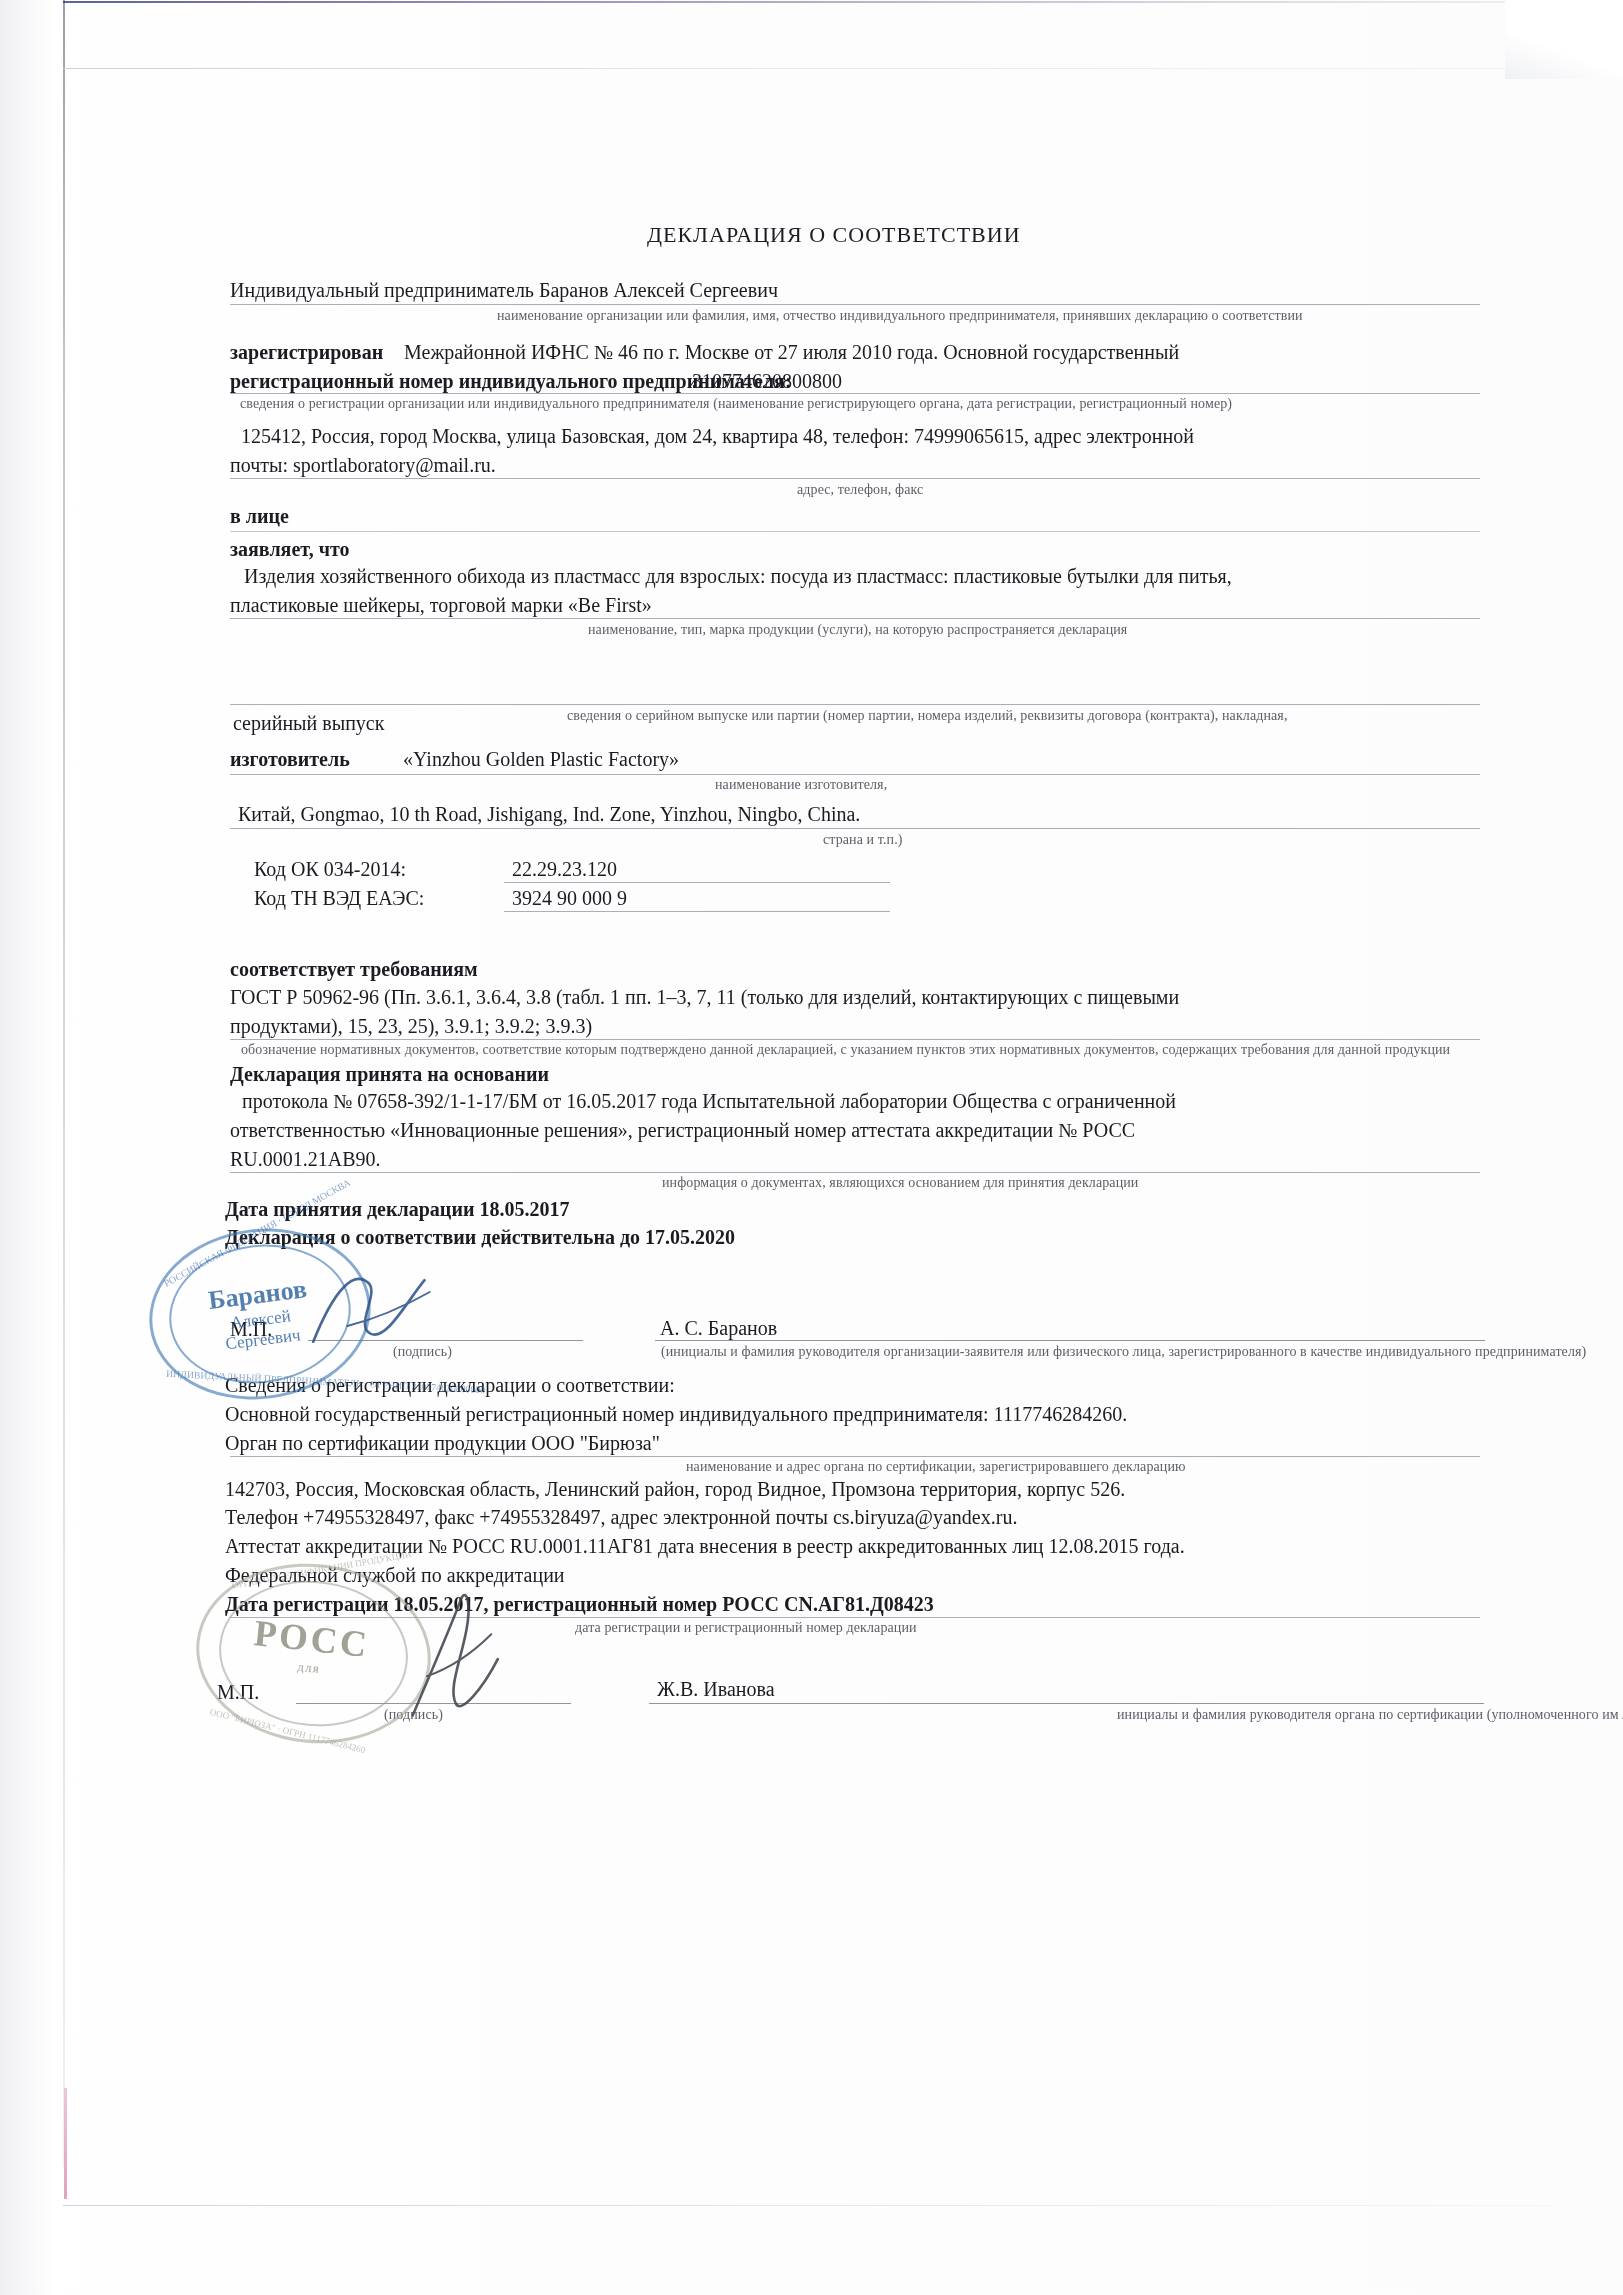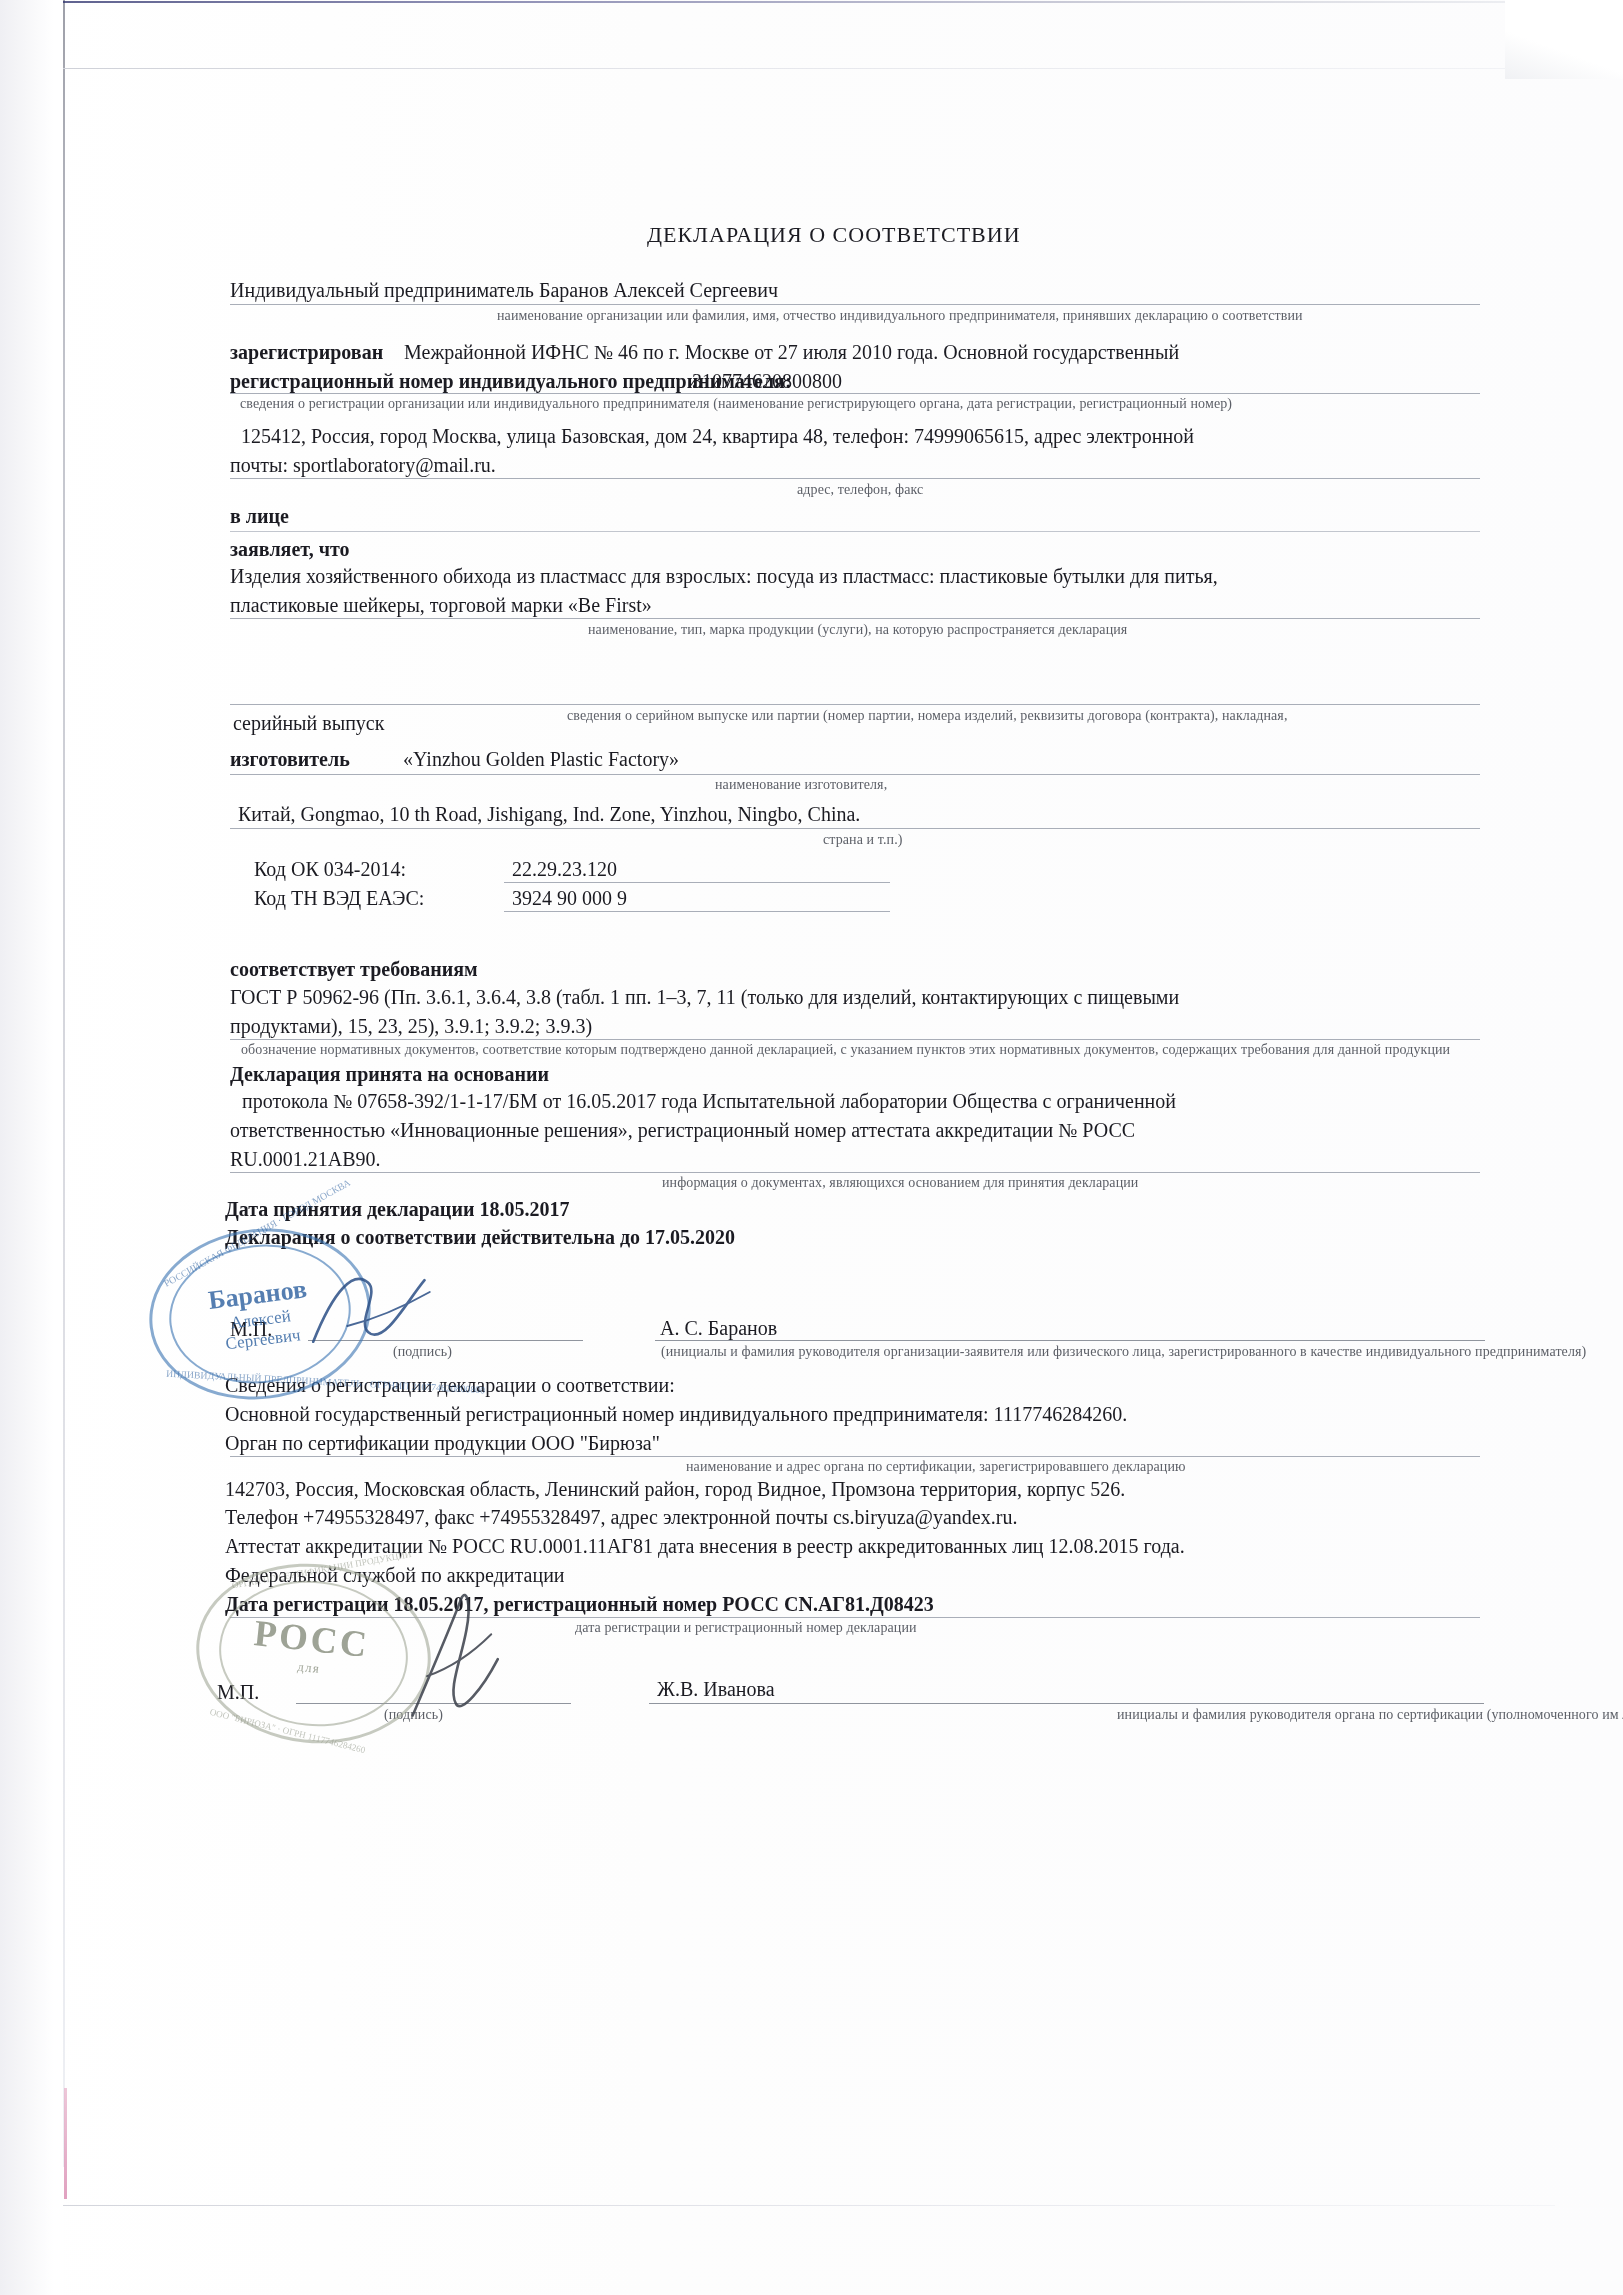--- a/index.html
+++ b/index.html
@@ -216,21 +216,21 @@
 
   <div class="t body-line" style="left:241px; top:424px;">125412, Россия, город Москва, улица Базовская, дом 24, квартира 48, телефон: 74999065615, адрес электронной</div>
   <div class="t body-line" style="left:230px; top:453px;">почты: sportlaboratory@mail.ru.</div>
   <div class="rule" style="left:230px; top:478px; width:1250px;"></div>
   <div class="t small-note" style="left:797px; top:481px;">адрес, телефон, факс</div>
 
   <div class="t body-line bold" style="left:230px; top:504px;">в лице</div>
   <div class="rule soft" style="left:230px; top:531px; width:1250px;"></div>
 
   <div class="t body-line bold" style="left:230px; top:537px;">заявляет, что</div>
-  <div class="t body-line" style="left:230px; top:564px;text-align:right;">Изделия хозяйственного обихода из пластмасс для взрослых: посуда из пластмасс: пластиковые бутылки для питья,</div>
+  <div class="t body-line" style="left:244px; top:564px;text-align:right;">Изделия хозяйственного обихода из пластмасс для взрослых: посуда из пластмасс: пластиковые бутылки для питья,</div>
   <div class="t body-line" style="left:230px; top:593px;">пластиковые шейкеры, торговой марки «Be First»</div>
   <div class="rule" style="left:230px; top:618px; width:1250px;"></div>
   <div class="t small-note" style="left:588px; top:621px;">наименование, тип, марка продукции (услуги), на которую распространяется декларация</div>
 
   <div class="t body-line" style="left:233px; top:679px;margin-top:32px;">серийный выпуск</div>
   <div class="rule" style="left:230px; top:704px; width:1250px;"></div>
   <div class="t small-note" style="left:567px; top:707px;">сведения о серийном выпуске или партии (номер партии, номера изделий, реквизиты договора (контракта), накладная,</div>
 
   <div class="t body-line bold" style="left:230px; top:747px;">изготовитель</div>
   <div class="t body-line" style="left:398px; top:747px;"> «Yinzhou Golden Plastic Factory»</div>

